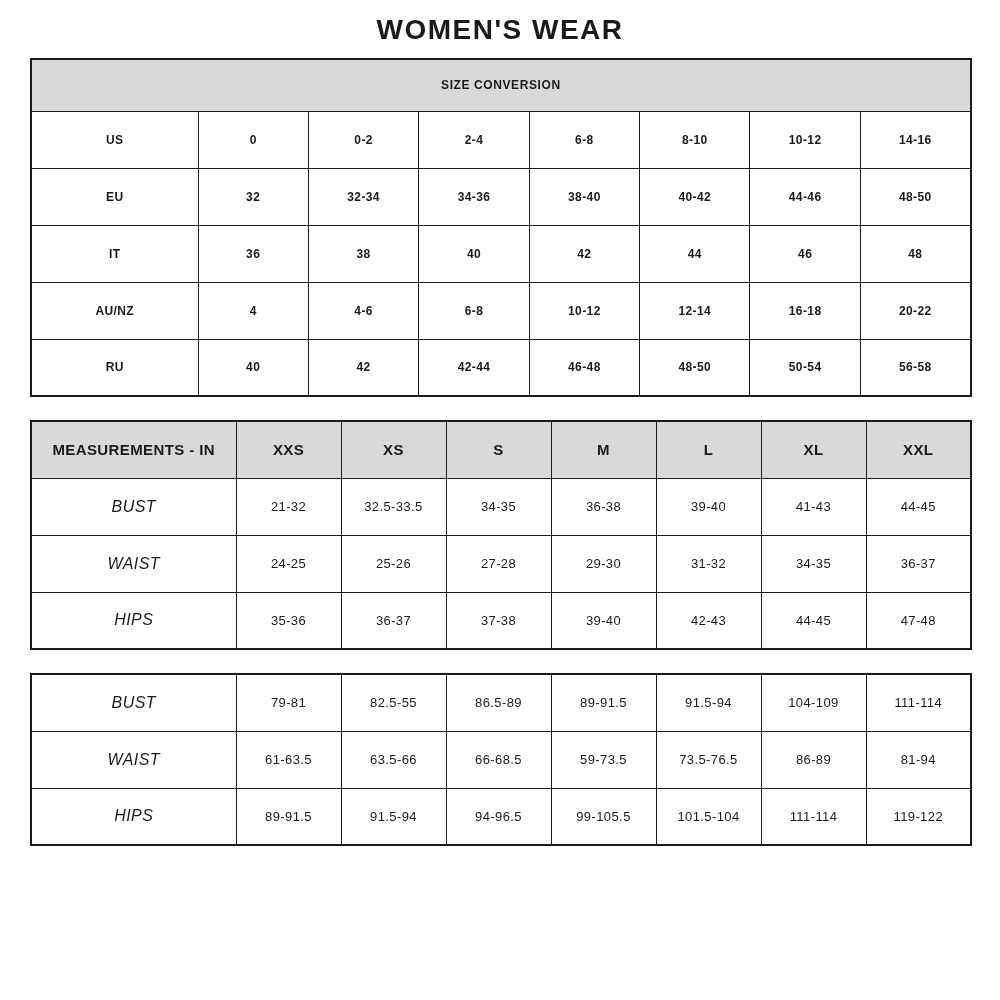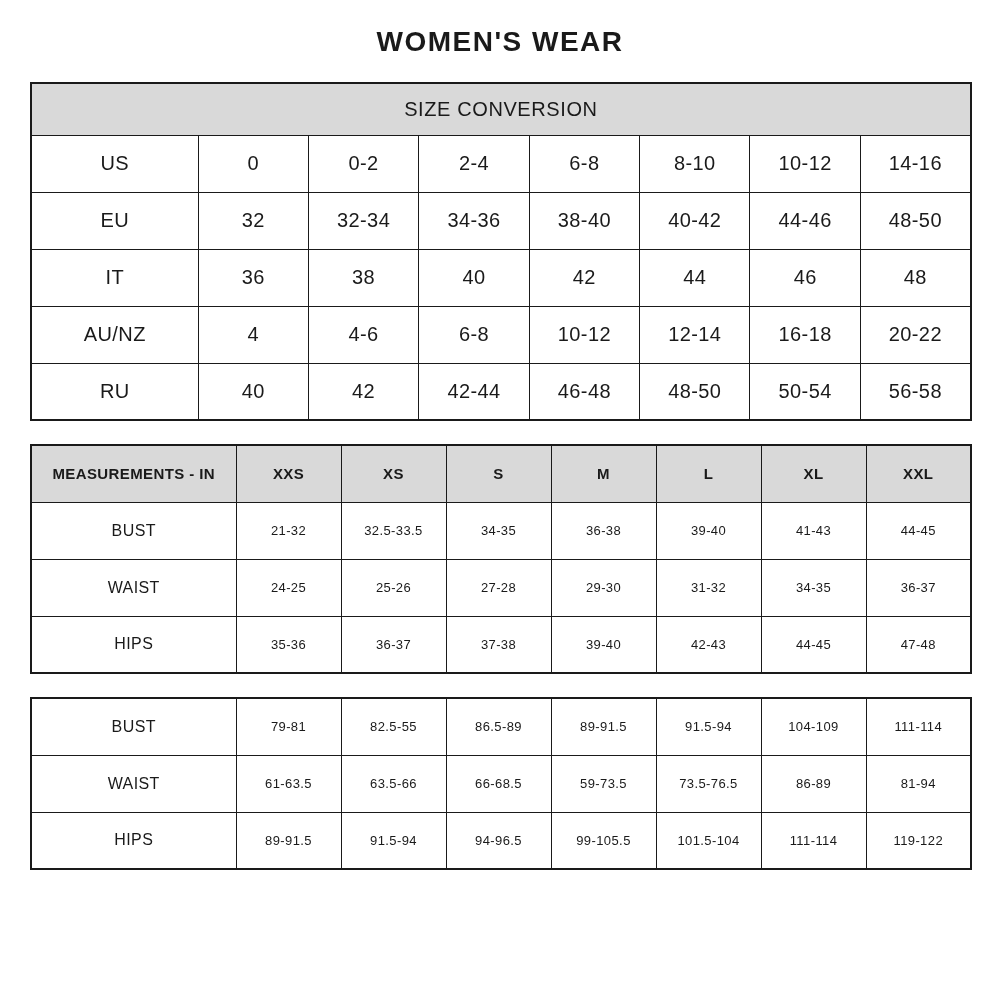--- a/index.html
+++ b/index.html
@@ -20,21 +20,21 @@
   .page {
     width: 1000px;
     height: 1000px;
     padding: 0 30px;
   }
   .page-title {
     text-align: center;
     font-size: 28px;
     font-weight: 700;
     letter-spacing: 1.5px;
-    margin: 12px;
+    margin: 0;
     padding: 14px 0 12px 0;
   }
   table.tbl {
     width: 940px;
     border-collapse: collapse;
     table-layout: fixed;
     border: 2.5px solid var(--border);
   }
   table.tbl + table.tbl { margin-top: 23px; }
   .tbl td {
@@ -47,28 +47,28 @@
   }
   .tbl tr { height: 57px; }
   tr.banner-row { height: 52px; }
   td.banner {
     background: var(--header-bg);
     font-weight: 700;
     font-size: 16px;
     letter-spacing: 0.6px;
   }
   
-  .t-size td { font-size: 20px; font-weight: 400; }
+  .t-size td { font-size: 12px; font-weight: 700; }
   
   .t-meas td.hcell {
     background: var(--header-bg);
     font-weight: 700;
     font-size: 15px;
   }
-  .t-meas td.rlabel { font-size: 16px; font-weight: 400; }
+  .t-meas td.rlabel { font-size: 16px; font-weight: 400; font-style: italic; }
   .t-meas td.vcell { font-size: 13px; font-weight: 400; }
 </style>
 </head>
 <body>
 
 <div class="page">
   <h1 class="page-title">WOMEN'S WEAR</h1>
 
   <table class="tbl t-size">
     <colgroup>

